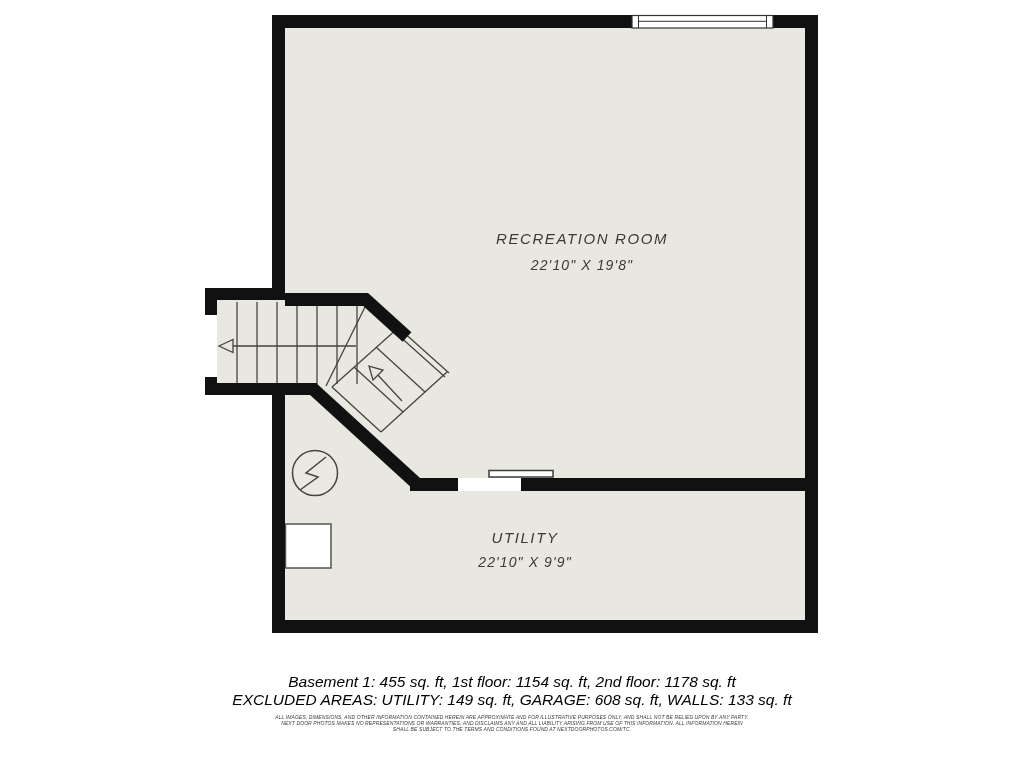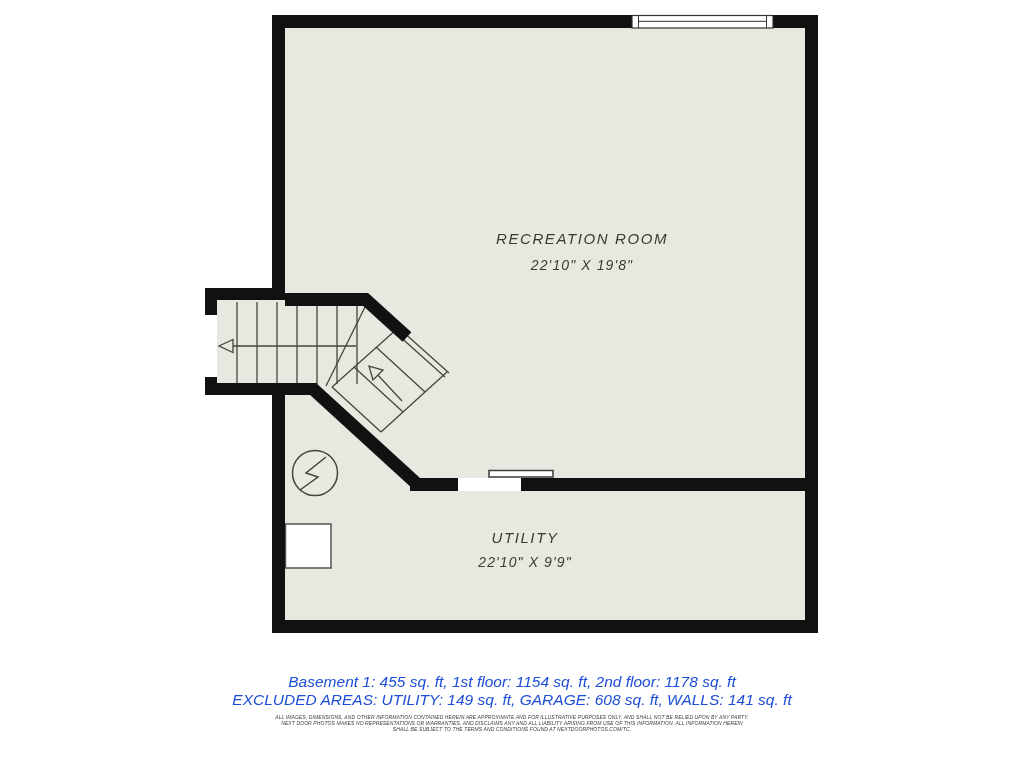--- a/index.html
+++ b/index.html
@@ -17,21 +17,21 @@
   .room-name{font-size:15px;letter-spacing:1.6px;}
   .room-dims{font-size:14px;letter-spacing:1.1px;}
   .summary{
     position:absolute;left:0;right:0;top:673px;
     text-align:center;color:#2e2e2e;
   }
   .summary-total{
     font-size:17px;font-weight:bold;color:#161616;line-height:19px;
   }
   .summary-line{
-    font-size:15.5px;line-height:18px;color:#1d4ed8;
+    font-size:15.5px;line-height:18px;color:#000000;
   }
   .disclaimer{
     margin-top:5px;color:#3c3c3c;
     font-size:5px;line-height:6px;letter-spacing:0.1px;
   }
 </style>
 </head>
 <body>
 
 <div class="stage">
@@ -114,21 +114,21 @@
     </g>
 
     <text class="plan-label room-name" text-anchor="middle" x="582" y="244">RECREATION ROOM</text>
     <text class="plan-label room-dims" text-anchor="middle" x="582" y="270">22'10" X 19'8"</text>
     <text class="plan-label room-name" text-anchor="middle" x="525" y="543">UTILITY</text>
     <text class="plan-label room-dims" text-anchor="middle" x="525" y="567">22'10" X 9'9"</text>
   </svg>
 
   <div class="summary">
     <div class="summary-line">Basement 1: 455 sq. ft, 1st floor: 1154 sq. ft, 2nd floor: 1178 sq. ft</div>
-    <div class="summary-line">EXCLUDED AREAS: UTILITY: 149 sq. ft, GARAGE: 608 sq. ft, WALLS: 141 sq. ft</div>
+    <div class="summary-line">EXCLUDED AREAS: UTILITY: 149 sq. ft, GARAGE: 608 sq. ft, WALLS: 133 sq. ft</div>
     <div class="disclaimer">
       <div>ALL IMAGES, DIMENSIONS, AND OTHER INFORMATION CONTAINED HEREIN ARE APPROXIMATE AND FOR ILLUSTRATIVE PURPOSES ONLY, AND SHALL NOT BE RELIED UPON BY ANY PARTY.</div>
       <div>NEXT DOOR PHOTOS MAKES NO REPRESENTATIONS OR WARRANTIES, AND DISCLAIMS ANY AND ALL LIABILITY ARISING FROM USE OF THIS INFORMATION. ALL INFORMATION HEREIN</div>
       <div>SHALL BE SUBJECT TO THE TERMS AND CONDITIONS FOUND AT NEXTDOORPHOTOS.COM/TC.</div>
     </div>
   </div>
 
 </div>
 
 </body></html>

